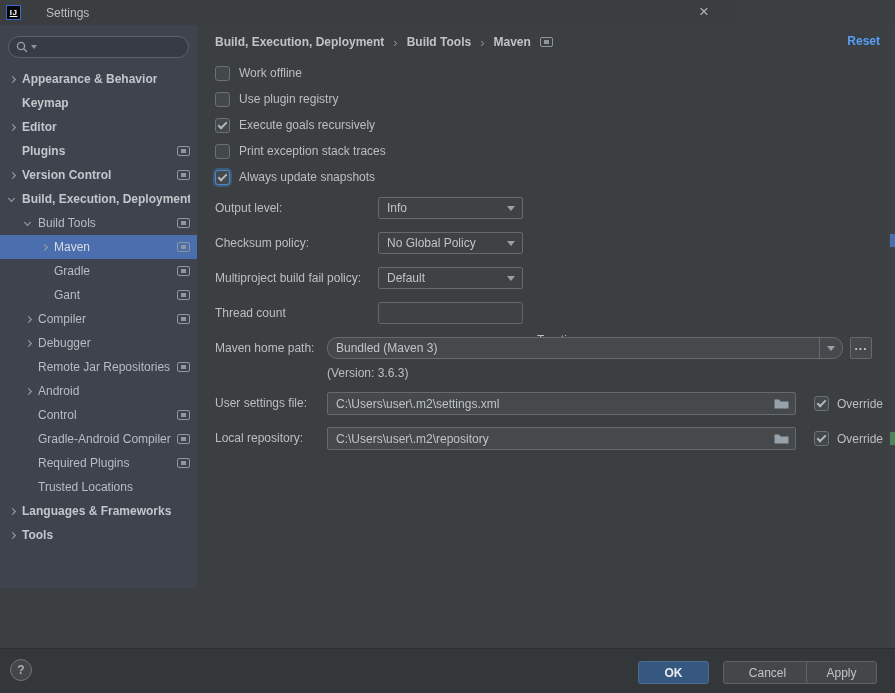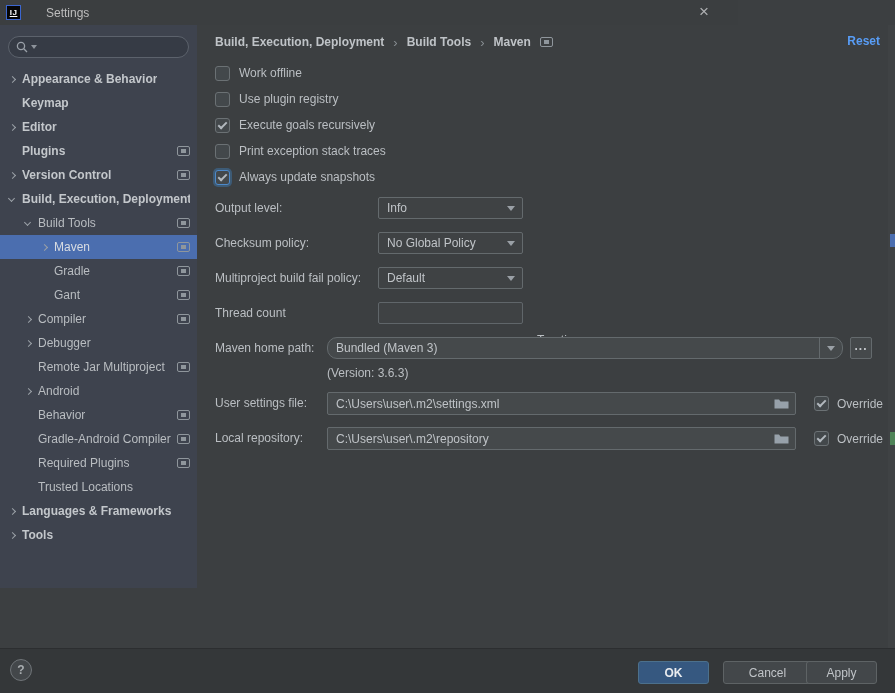--- a/index.html
+++ b/index.html
@@ -197,34 +197,34 @@
         </span>
     </div>
     <div class="row lvl1">
       <span class="chev-box">
           <span class="chev right"></span>
         </span>
       <span class="label">Debugger</span>
     </div>
     <div class="row lvl1">
       <span class="chev-box"></span>
-      <span class="label">Remote Jar Multiproject</span>
+      <span class="label">Remote Jar Repositories</span>
       <span class="mini-icon">
           <span class="inner"></span>
         </span>
     </div>
     <div class="row lvl1">
       <span class="chev-box">
           <span class="chev right"></span>
         </span>
       <span class="label">Android</span>
     </div>
     <div class="row lvl1">
       <span class="chev-box"></span>
-      <span class="label">Behavior</span>
+      <span class="label">Control</span>
       <span class="mini-icon">
           <span class="inner"></span>
         </span>
     </div>
     <div class="row lvl1">
       <span class="chev-box"></span>
       <span class="label">Gradle-Android Compiler</span>
       <span class="mini-icon">
           <span class="inner"></span>
         </span>

